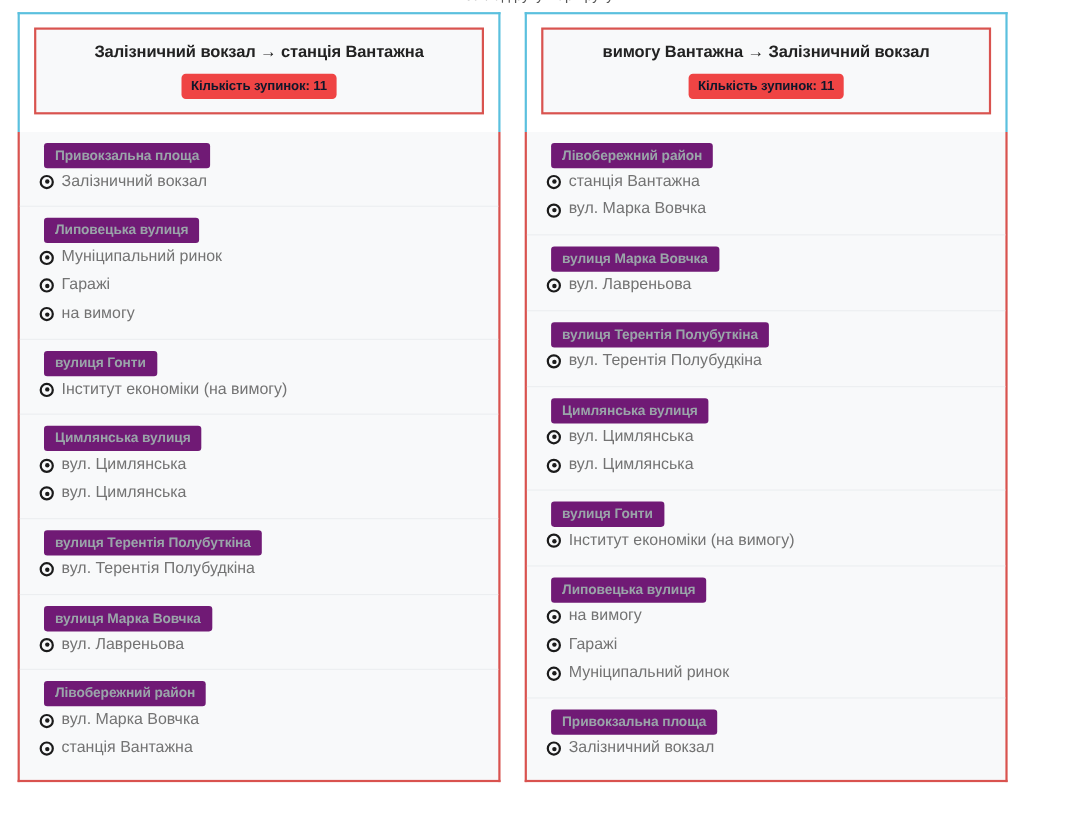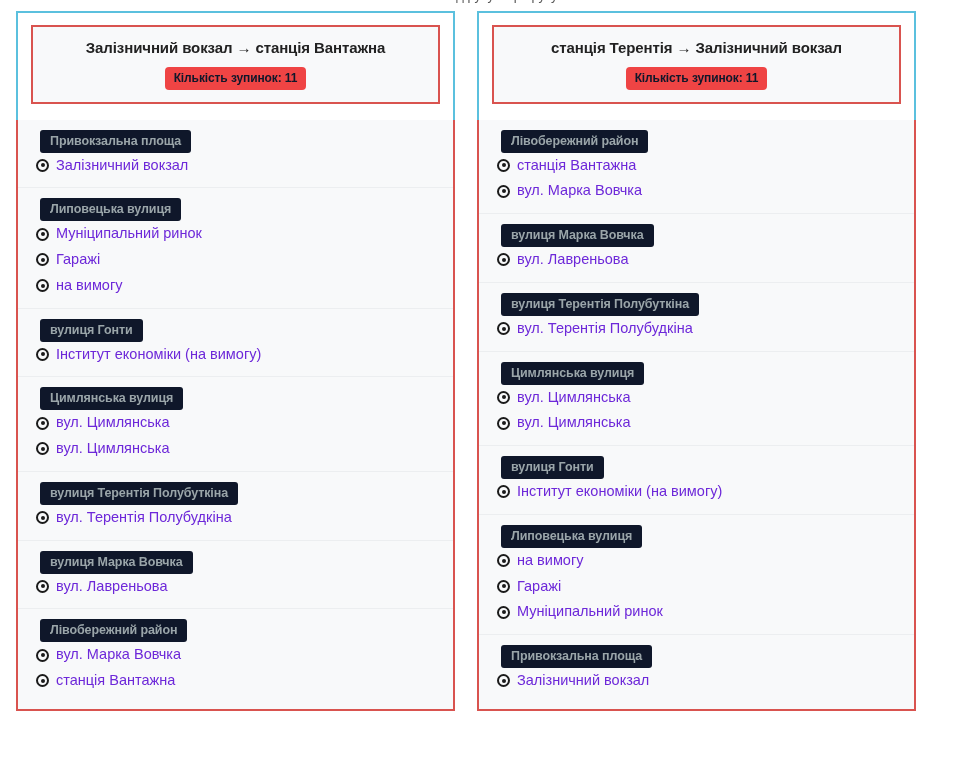--- a/index.html
+++ b/index.html
@@ -99,35 +99,35 @@
     padding: 10px 0 9px 0;
     border-bottom: 1px solid #eceef0;
   }
   .stop-group:last-child {
     border-bottom: none;
   }
 
   .street-badge {
     display: inline-block;
     margin-left: 22px;
-    background: #0f172a;
+    background: #701a75;
     color: #9aa5a9;
     font-size: 12.5px;
     font-weight: bold;
     padding: 4px 10px 5px 10px;
     border-radius: 3px;
     letter-spacing: -0.1px;
   }
 
   .stop-row {
     display: flex;
     align-items: center;
     padding: 2px 0 2px 18px;
     font-size: 14.5px;
-    color: #6d28d9;
+    color: #737373;
     line-height: 1.5;
   }
   .stop-row:first-of-type {
     margin-top: 5px;
   }
 
   .bullseye-icon {
     flex: 0 0 auto;
     width: 13px;
     height: 13px;
@@ -201,21 +201,21 @@
             <span class="bullseye-icon"></span>
             <span class="stop-name">вул. Марка Вовчка</span>
           </div><div class="stop-row">
             <span class="bullseye-icon"></span>
             <span class="stop-name">станція Вантажна</span>
           </div></div>
       </div>
     </div>
     <div class="route-panel">
       <div class="panel-head">
-        <div class="title-box"><div class="route-title">станція Терентія → Залізничний вокзал</div><div class="stop-count-badge">Кількість зупинок: 11</div></div>
+        <div class="title-box"><div class="route-title">вимогу Вантажна → Залізничний вокзал</div><div class="stop-count-badge">Кількість зупинок: 11</div></div>
       </div>
       <div class="panel-body">
         <div class="stop-group"><div class="street-badge">Лівобережний район</div><div class="stop-row">
             <span class="bullseye-icon"></span>
             <span class="stop-name">станція Вантажна</span>
           </div><div class="stop-row">
             <span class="bullseye-icon"></span>
             <span class="stop-name">вул. Марка Вовчка</span>
           </div></div>
         <div class="stop-group"><div class="street-badge">вулиця Марка Вовчка</div><div class="stop-row">

